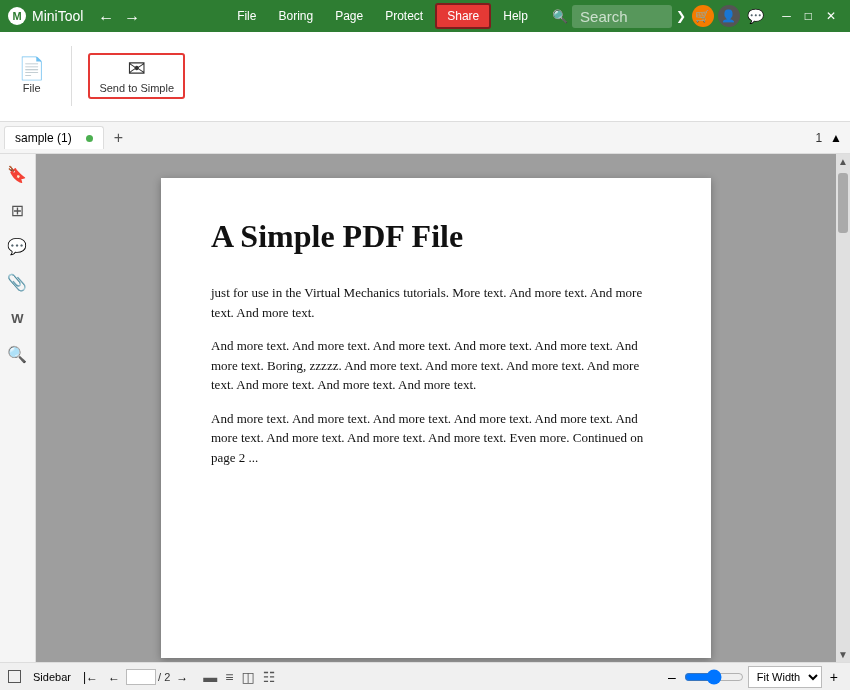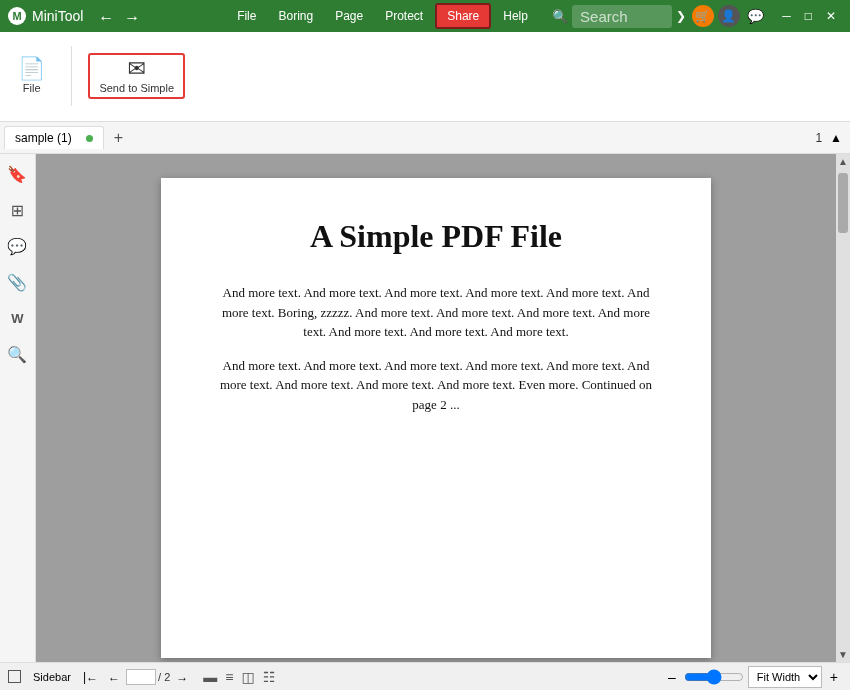--- a/index.html
+++ b/index.html
@@ -189,21 +189,20 @@
     
     .doc-area {
       flex: 1;
       background: #9e9e9e;
       overflow: hidden;
       position: relative;
       display: flex;
       flex-direction: column;
       align-items: center;
       padding: 24px 12px;
-      text-align: center;
     }
 
     
     .scrollbar {
       width: 14px;
       background: #e0e0e0;
       flex-shrink: 0;
       display: flex;
       flex-direction: column;
       align-items: center;
@@ -373,20 +372,21 @@
     <div class="sidebar-icon">💬</div>
     <div class="sidebar-icon">📎</div>
     <div class="sidebar-icon" style="font-size:13px;font-weight:bold;">W</div>
     <div class="sidebar-icon">🔍</div>
   </div>
 
   <div class="doc-area">
     <div class="pdf-page">
       <div class="pdf-title">A Simple PDF File</div>
       <div class="pdf-body">
+        <p>just for use in the Virtual Mechanics tutorials. More text. And more text. And more text. And more text.</p>
         <p>And more text. And more text. And more text. And more text. And more text. And more text. Boring, zzzzz. And more text. And more text. And more text. And more text. And more text. And more text. And more text.</p>
         <p>And more text. And more text. And more text. And more text. And more text. And more text. And more text. And more text. And more text. Even more. Continued on page 2 ...</p>
       </div>
     </div>
   </div>
 
   <div class="scrollbar">
     <div class="scroll-arrow">▲</div>
     <div class="scroll-thumb"></div>
     <div style="flex:1;"></div>

